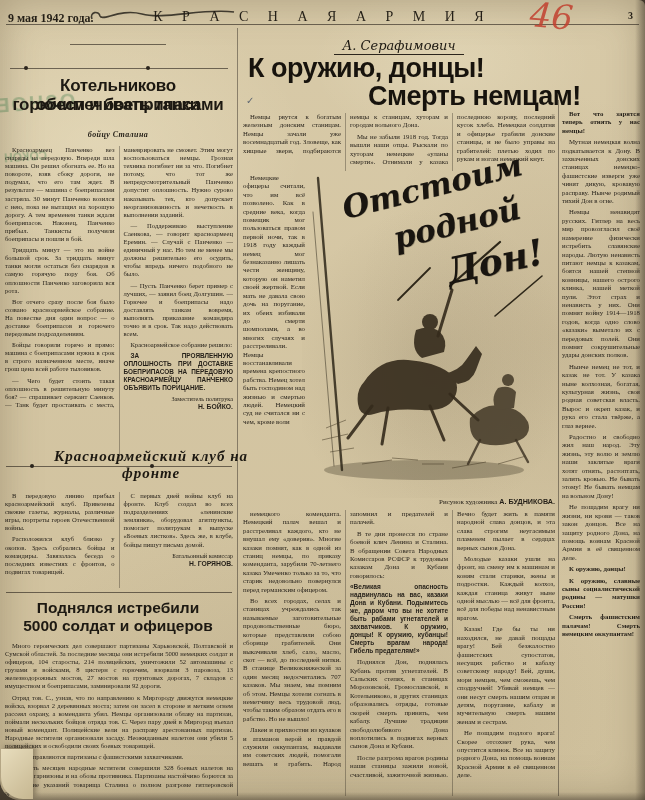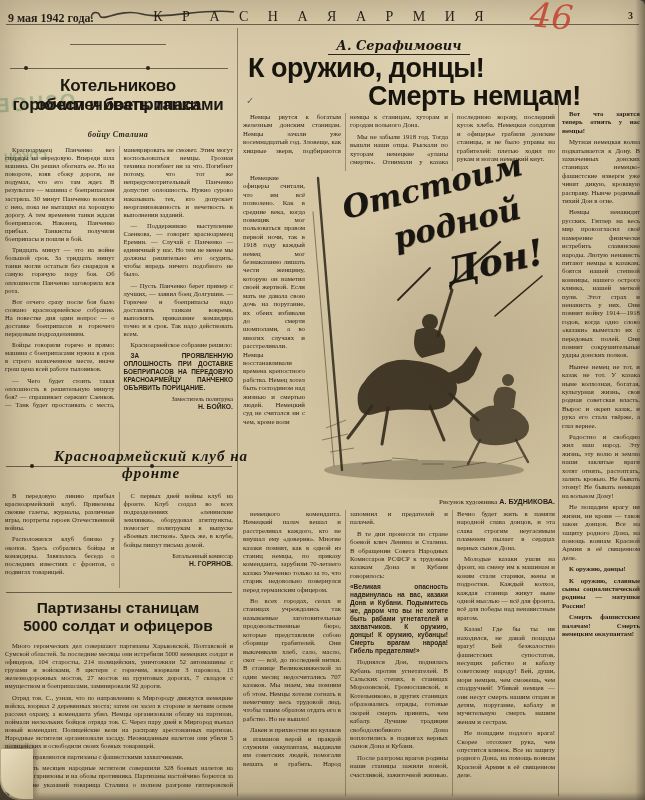--- a/index.html
+++ b/index.html
@@ -46,21 +46,21 @@
   .sig{text-align:right;margin-top:2px;}
   .sig .role{font-size:6.2px;}
   .sig .name{font-weight:bold;font-family:"Liberation Sans",sans-serif;font-size:6.8px;}
   .hl2{width:234px;text-align:center;font-style:italic;font-weight:bold;font-size:15px;
     letter-spacing:1px;color:#1d1912;}
   .hl3{width:234px;text-align:center;font-family:"Liberation Sans",sans-serif;font-weight:bold;
     font-size:15.5px;line-height:18px;color:#1d1912;}
   .boldp{font-weight:bold;}
   
   .byline{font-family:"DejaVu Serif",serif;font-style:italic;font-size:13px;color:#1d1912;
-    border-bottom:1px solid #2b251d;padding:0 8px 1px;font-weight:bold;}
+    border-bottom:1px solid #2b251d;padding:0 8px 1px;}
   .mh{font-family:"Liberation Sans",sans-serif;font-weight:bold;font-size:27px;line-height:28px;
     letter-spacing:-.5px;color:#17130d;}
   .mt{font-size:6.8px;line-height:8.4px;}
   .quote{font-family:"Liberation Sans",sans-serif;font-weight:bold;font-size:6.5px;
     line-height:8px;margin:2px 0 3px 8px;text-indent:0 !important;}
   .script{font-family:"DejaVu Serif",serif;font-style:italic;font-weight:bold;color:#191510;
     text-shadow:.5px .5px 0 rgba(25,20,10,.35);white-space:nowrap;}
   .cap{font-size:7px;text-align:right;color:#241f17;}
   .cap b{font-family:Liberation Sans, sans-serif;font-size:7.2px;}
   .green{color:rgba(70,125,78,.38);font-weight:bold;filter:blur(.4px);
@@ -123,21 +123,21 @@
       <p>Расположился клуб близко у окопов. Здесь собрались бойцы и командиры. Завязалась беседа о последних известиях с фронтов, о подвигах товарищей.</p>
       <p>С первых дней войны клуб на фронте. Клуб создал во всех подразделениях «ленинские землянки», оборудовал агитпункты, помогает политрукам в выпуске «Боевых листков». Здесь же, в клубе, бойцы пишут письма домой.</p>
       <div class="sig">
         <span class="role">Батальонный комиссар</span><br>
         <span class="name">Н. ГОРЯНОВ.</span>
       </div>
     </div>
 
     <div class="abs hrule" style="left:6px;top:592px;width:226px;height:1px;"></div>
 
-    <div class="abs hl3" style="left:1px;top:599px;">Партизаны станицам</div>
+    <div class="abs hl3" style="left:1px;top:599px;">Поднялся истребили</div>
     <div class="abs hl3" style="left:1px;top:617px;">5000 солдат и офицеров</div>
     <div class="abs tiny" style="left:5px;top:642px;width:228px;height:154px;overflow:hidden;">
       <p>Много героических дел совершают партизаны Харьковской, Полтавской и Сумской областей. За последние месяцы они истребили 5000 немецких солдат и офицеров, 104 старосты, 214 полицейских, уничтожили 52 автомашины с грузами и войсками, 8 цистерн с горючим, взорвали 3 паровоза, 13 железнодорожных мостов, 27 мостов на грунтовых дорогах, 7 складов с имуществом и боеприпасами, заминировали 92 дороги.</p>
       <p>Отряд тов. С., узнав, что по направлению к Миргороду движутся немецкие войска, взорвал 2 деревянных моста; затем он засел в стороне и метким огнем рассеял охрану, а коменданта убил. Немцы организовали облаву на партизан, поймали нескольких бойцов отряда тов. С. Через пару дней в Миргород въехал новый комендант. Полицейские вели на расправу арестованных партизан. Народные мстители организовали засаду. Неожиданным налетом они убили 5 полицейских и освободили своих боевых товарищей.</p>
       <p>Так расправляются партизаны с фашистскими захватчиками.</p>
       <p>За шесть месяцев народные мстители совершили 328 боевых налетов на немецкие гарнизоны и на обозы противника. Партизаны настойчиво борются за выполнение указаний товарища Сталина о полном разгроме гитлеровской армии.</p>
 
     </div>
 
     <div class="abs" style="left:243px;top:36px;width:312px;text-align:center;">

